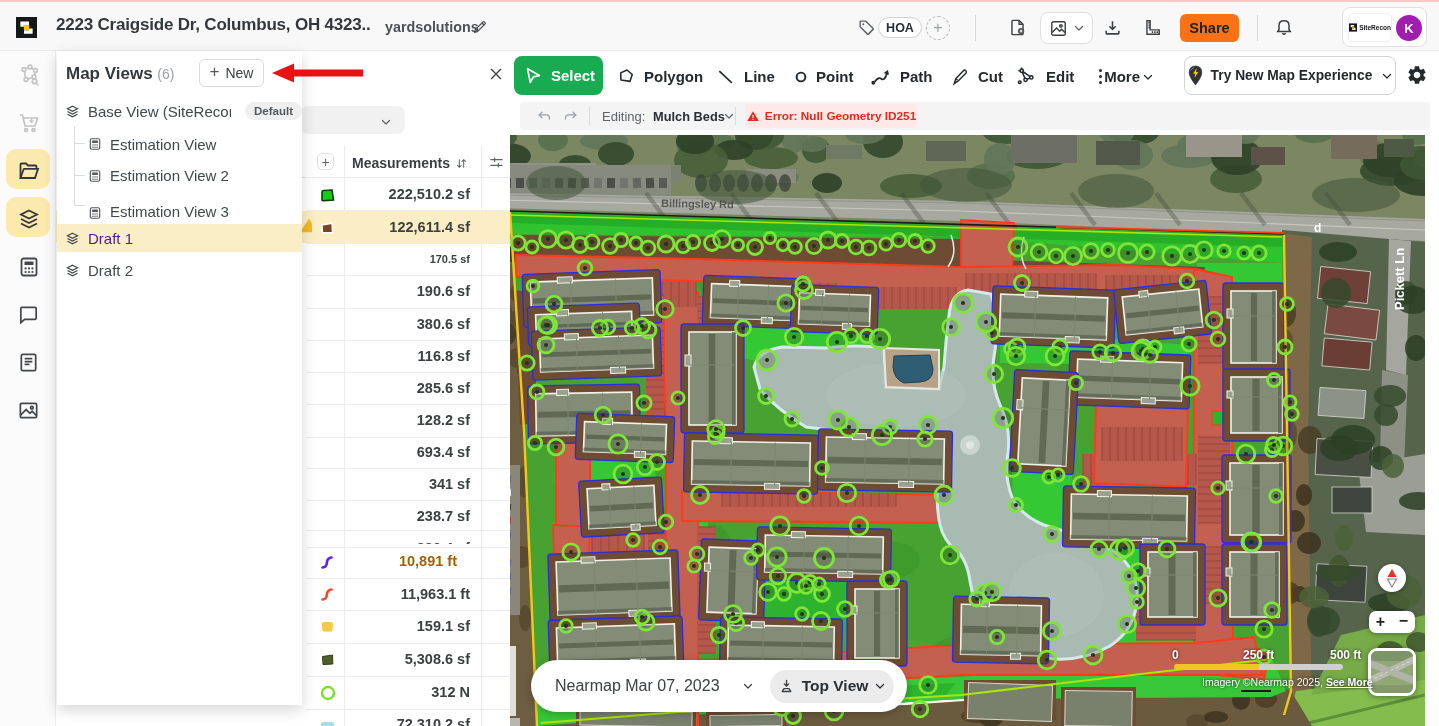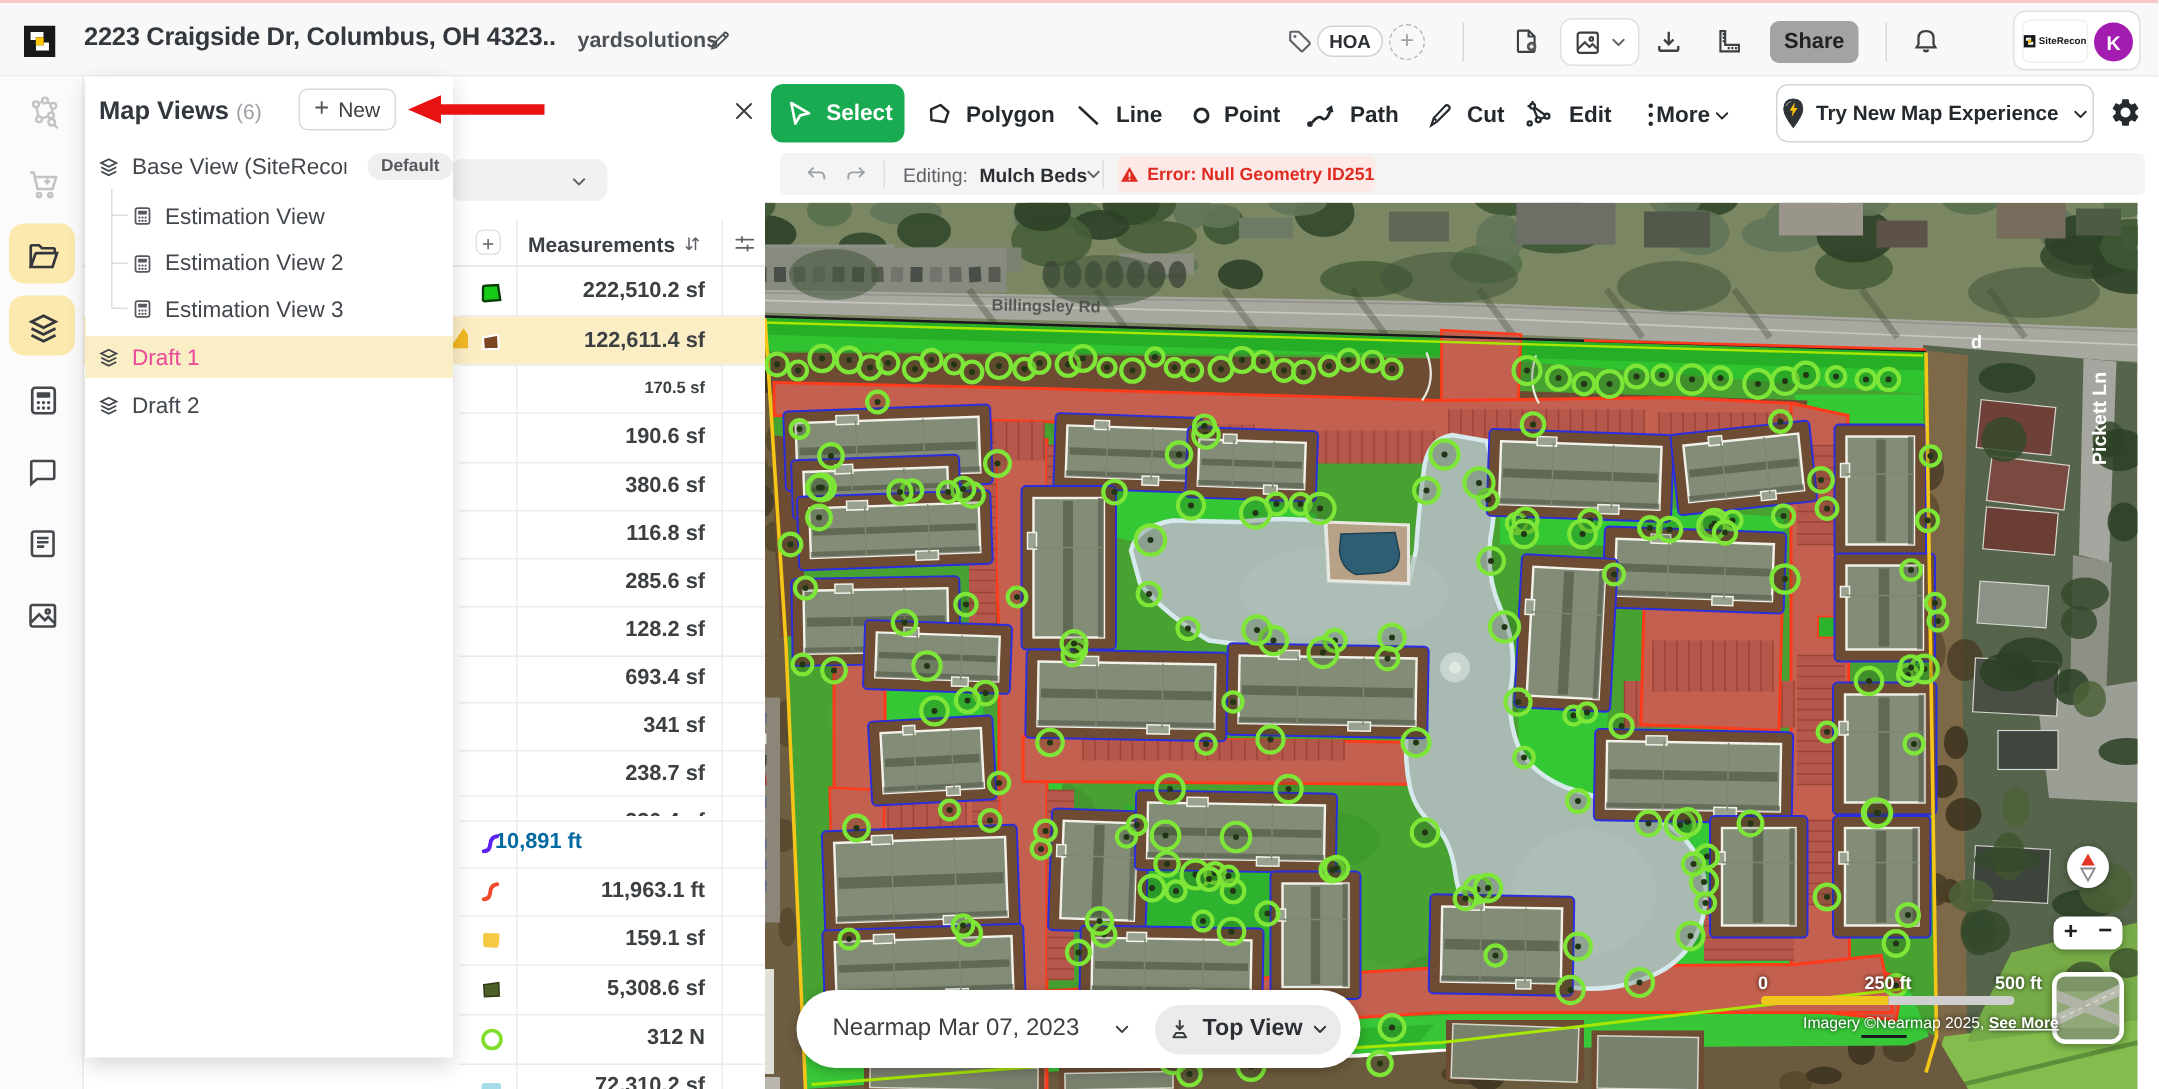--- a/index.html
+++ b/index.html
@@ -49,21 +49,21 @@
       </span>
     </div>
   <div style="position:absolute;left:1103px;top:16px;color:#3c4043"><svg width="19" height="19" viewBox="0 0 24 24" fill="none" stroke="currentColor" stroke-width="2">
         <path d="M12 4 L12 14 M8 10.5 L12 14.5 L16 10.5"></path>
         <path d="M4 16 L4 19 Q4 20 5 20 L19 20 Q20 20 20 19 L20 16"></path>
       </svg></div>
   <div style="position:absolute;left:1143px;top:16px;color:#3c4043"><svg width="19" height="19" viewBox="0 0 24 24" fill="none" stroke="currentColor" stroke-width="1.8">
         <path d="M5 3.5 L9 3.5 L9 15 L20.5 15 L20.5 20.5 L5 20.5 Z"></path>
         <path d="M6.8 6 h2.2 M6.8 9 h2.2 M6.8 12 h2.2 M12 16.8 v2 M15 16.8 v2 M18 16.8 v2"></path>
       </svg></div>
-  <div style="position:absolute;left:1180px;top:12px;width:59px;height:28px;background:#a3a3a3;border-radius:6px;display:flex;align-items:center;justify-content:center;font-size:14.5px;font-weight:700;color:#202124">Share</div>
+  <div style="position:absolute;left:1180px;top:12px;width:59px;height:28px;background:#f97316;border-radius:6px;display:flex;align-items:center;justify-content:center;font-size:14.5px;font-weight:700;color:#202124">Share</div>
   <div style="position:absolute;left:1257px;top:13px;width:1px;height:26px;background:#d8d8d8"></div>
   <div style="position:absolute;left:1274px;top:15px;color:#3c4043"><svg width="20" height="20" viewBox="0 0 24 24" fill="none" stroke="currentColor" stroke-width="1.8">
         <path d="M6 10 Q6 4.5 12 4.5 Q18 4.5 18 10 L18 15 L19.5 17.5 L4.5 17.5 L6 15 Z"></path>
         <path d="M10.5 20 Q12 21.2 13.5 20" stroke-linecap="round"></path>
       </svg></div>
   <div style="position:absolute;left:1342px;top:5px;width:85px;height:40px;background:#fff;border:1px solid #e0e0e0;border-radius:8px">
       <span style="position:absolute;left:5px;top:5px;width:44px;height:29px;border:1px solid #f0f0f0;border-radius:5px;display:flex;align-items:center;justify-content:center;gap:2px">
         <svg width="11" height="11" viewBox="0 0 24 24">
           <rect width="24" height="24" fill="#17181a"></rect>
           <path d="M5 5 L15 5 L15 9 L9 9 L9 11 L5 11 Z" fill="#fff"></path>
@@ -185,21 +185,21 @@
     </div>
     <div style="position:absolute;left:330px;top:250px;width:140px;text-align:right;font-size:11px;font-weight:600;color:#3c4043;line-height:18px">170.5 sf</div>
     <div style="position:absolute;left:330px;top:282px;width:140px;text-align:right;font-size:14.5px;font-weight:600;color:#3c4043;line-height:18px">190.6 sf</div>
     <div style="position:absolute;left:330px;top:314.5px;width:140px;text-align:right;font-size:14.5px;font-weight:600;color:#3c4043;line-height:18px">380.6 sf</div>
     <div style="position:absolute;left:330px;top:347px;width:140px;text-align:right;font-size:14.5px;font-weight:600;color:#3c4043;line-height:18px">116.8 sf</div>
     <div style="position:absolute;left:330px;top:379px;width:140px;text-align:right;font-size:14.5px;font-weight:600;color:#3c4043;line-height:18px">285.6 sf</div>
     <div style="position:absolute;left:330px;top:411px;width:140px;text-align:right;font-size:14.5px;font-weight:600;color:#3c4043;line-height:18px">128.2 sf</div>
     <div style="position:absolute;left:330px;top:443px;width:140px;text-align:right;font-size:14.5px;font-weight:600;color:#3c4043;line-height:18px">693.4 sf</div>
     <div style="position:absolute;left:330px;top:474.5px;width:140px;text-align:right;font-size:14.5px;font-weight:600;color:#3c4043;line-height:18px">341 sf</div>
     <div style="position:absolute;left:330px;top:506.5px;width:140px;text-align:right;font-size:14.5px;font-weight:600;color:#3c4043;line-height:18px">238.7 sf</div>
-    <div style="position:absolute;left:330px;top:552px;width:140px;font-size:14.5px;font-weight:600;color:#0369a1;line-height:18px">10,891 ft</div>
+    <div style="position:absolute;left:317px;top:552px;width:140px;text-align:right;font-size:14.5px;font-weight:600;color:#a16207;line-height:18px">10,891 ft</div>
     <div style="position:absolute;left:320px;top:554px;width:16px;height:16px;display:flex;align-items:center">
       <svg width="14" height="15" viewBox="0 0 14 15">
         <path d="M2.5 12.5 Q6.5 12.5 6.8 8 Q7 3 11.5 2.5" fill="none" stroke="#5b21f0" stroke-width="2.6" stroke-linecap="round"></path>
       </svg>
     </div>
     <div style="position:absolute;left:330px;top:584.5px;width:140px;text-align:right;font-size:14.5px;font-weight:600;color:#3c4043;line-height:18px">11,963.1 ft</div>
     <div style="position:absolute;left:320px;top:586.5px;width:16px;height:16px;display:flex;align-items:center">
       <svg width="14" height="15" viewBox="0 0 14 15">
         <path d="M2.5 12.5 Q6.5 12.5 6.8 8 Q7 3 11.5 2.5" fill="none" stroke="#f0492b" stroke-width="2.6" stroke-linecap="round"></path>
       </svg>
@@ -272,33 +272,33 @@
           <rect x="4" y="3" width="16" height="18" rx="2.5"></rect>
           <rect x="7" y="6" width="10" height="4.4" fill="currentColor" stroke="none" rx="0.5"></rect>
           <circle cx="8.5" cy="13.8" r="1.3" fill="currentColor" stroke="none"></circle>
           <circle cx="12" cy="13.8" r="1.3" fill="currentColor" stroke="none"></circle>
           <circle cx="15.5" cy="13.8" r="1.3" fill="currentColor" stroke="none"></circle>
           <circle cx="8.5" cy="17.6" r="1.3" fill="currentColor" stroke="none"></circle>
           <circle cx="12" cy="17.6" r="1.3" fill="currentColor" stroke="none"></circle>
           <circle cx="15.5" cy="17.6" r="1.3" fill="currentColor" stroke="none"></circle>
         </svg>
       </span>Estimation View 2</div>
-  <div style="position:absolute;left:31px;top:141px;width:200px;height:28px;display:flex;align-items:center;gap:8px;font-size:15px;color:#42474d"><span style="display:inline-flex;color:#55595e;">
+  <div style="position:absolute;left:31px;top:141px;width:200px;height:28px;display:flex;align-items:flex-end;gap:8px;font-size:15px;color:#42474d"><span style="display:inline-flex;color:#55595e;">
         <svg width="14" height="14" viewBox="0 0 24 24" fill="none" stroke="currentColor" stroke-width="2">
           <rect x="4" y="3" width="16" height="18" rx="2.5"></rect>
           <rect x="7" y="6" width="10" height="4.4" fill="currentColor" stroke="none" rx="0.5"></rect>
           <circle cx="8.5" cy="13.8" r="1.3" fill="currentColor" stroke="none"></circle>
           <circle cx="12" cy="13.8" r="1.3" fill="currentColor" stroke="none"></circle>
           <circle cx="15.5" cy="13.8" r="1.3" fill="currentColor" stroke="none"></circle>
           <circle cx="8.5" cy="17.6" r="1.3" fill="currentColor" stroke="none"></circle>
           <circle cx="12" cy="17.6" r="1.3" fill="currentColor" stroke="none"></circle>
           <circle cx="15.5" cy="17.6" r="1.3" fill="currentColor" stroke="none"></circle>
         </svg>
       </span>Estimation View 3</div>
-  <div style="position:absolute;left:8px;top:173px;width:200px;height:28px;display:flex;align-items:center;gap:8px;font-size:15px;color:#ec4899"><span style="display:inline-flex;color:#42474d;">
+  <div style="position:absolute;left:8px;top:173px;width:200px;height:28px;display:flex;align-items:center;gap:8px;font-size:15px;color:#4c1d95"><span style="display:inline-flex;color:#42474d;">
         <svg width="15" height="15" viewBox="0 0 24 24" fill="none" stroke="currentColor" stroke-width="2">
           <path d="M12 3.5 L20 7.5 L12 11.5 L4 7.5 Z"></path>
           <path d="M4 12 L12 16 L20 12"></path>
           <path d="M4 16.5 L12 20.5 L20 16.5"></path>
         </svg>
       </span>Draft 1</div>
   <div style="position:absolute;left:8px;top:205px;width:200px;height:28px;display:flex;align-items:center;gap:8px;font-size:15px;color:#42474d"><span style="display:inline-flex;color:#42474d;">
         <svg width="15" height="15" viewBox="0 0 24 24" fill="none" stroke="currentColor" stroke-width="2">
           <path d="M12 3.5 L20 7.5 L12 11.5 L4 7.5 Z"></path>
           <path d="M4 12 L12 16 L20 12"></path>

